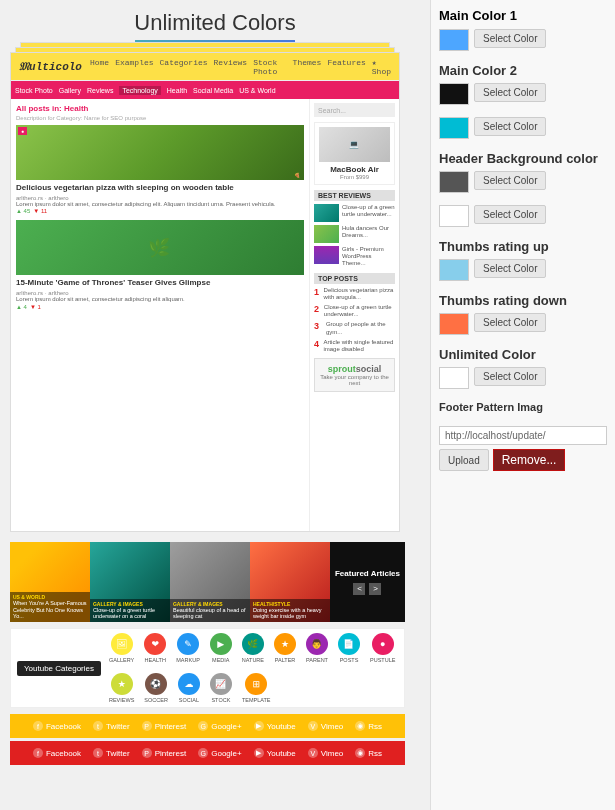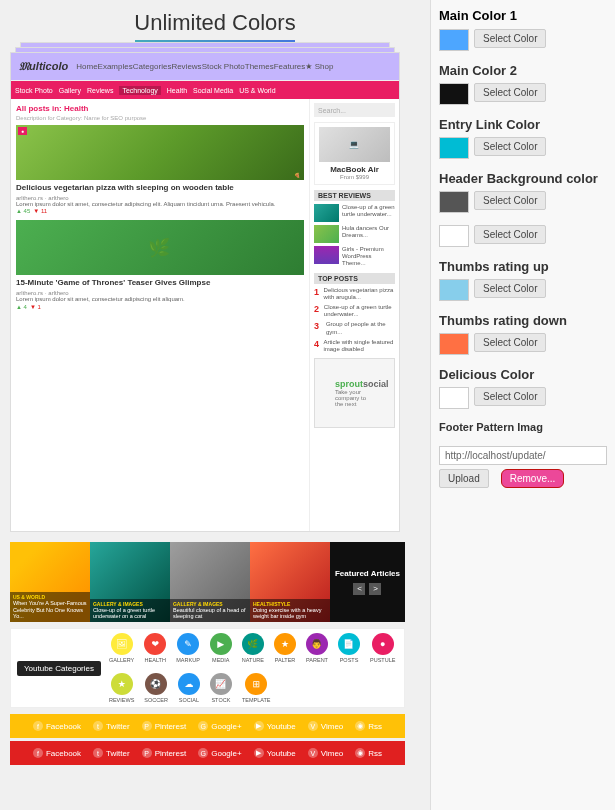--- a/index.html
+++ b/index.html
@@ -59,36 +59,38 @@
       z-index: 2;
     }
     .ss-layer-3 {
       top: -10px; left: 10px;
       width: 370px; height: 440px;
       z-index: 1;
     }
 
     
     .nav-top {
-      background: #c4b5fd;
+      background: #fde047;
       height: 28px;
       display: flex;
       align-items: center;
       padding: 0 8px;
       border-bottom: 1px solid #eee;
+      font-family: Liberation Mono, monospace;
     }
     .nav-logo {
       font-size: 11px;
       font-style: italic;
       font-weight: bold;
       color: #333;
       margin-right: 8px;
     }
     .nav-links {
       display: flex;
+      gap: 6px;
       font-size: 8px;
       color: #555;
     }
 
     .nav-red-bar {
       background: #e02020;
       height: 18px;
       display: flex;
       align-items: center;
       padding: 0 4px;
@@ -453,39 +455,39 @@
     .footer-url-input {
       width: 100%;
       border: 1px solid #ccc;
       padding: 3px 5px;
       font-size: 10px;
       color: #666;
       margin-bottom: 4px;
     }
     .footer-btn-row {
       display: flex;
-      gap: 12px;
+      gap: 4px;
     }
     .upload-btn {
       background: #e8e8e8;
       border: 1px solid #ccc;
       padding: 3px 8px;
       font-size: 10px;
       color: #444;
       cursor: pointer;
       border-radius: 2px;
     }
     .remove-btn {
-      background: #ec4899;
+      background: #7f1d1d;
       border: 1px solid #c01010;
       padding: 3px 8px;
-      font-size: 10px;
+      font-size: 12px;
       color: #fff;
       cursor: pointer;
-      border-radius: 6px;
+      border-radius: 0;
     }
     .sprout-logo {
       font-size: 9px;
       font-weight: bold;
       color: #4caf50;
     }
     .sprout-logo span {
       color: #333;
     }
     .sprout-tagline {
@@ -688,21 +690,21 @@
             <div class="top-post-item">
               <span class="top-post-num">3</span>
               <div class="top-post-text">Group of people at the gym...</div>
             </div>
             <div class="top-post-item">
               <span class="top-post-num">4</span>
               <div class="top-post-text">Article with single featured image disabled</div>
             </div>
           </div>
 
-          <div class="widget" style="background:#f5f5f5; border:1px solid #ddd; padding:20px; text-align:left; margin-top:5px;">
+          <div class="widget" style="background:#f5f5f5; border:1px solid #ddd; padding:5px; text-align:center; margin-top:5px;">
             <div class="sprout-logo">
               <span style="color:#4caf50;">sprout</span><span style="color:#666;">social</span>
             </div>
             <div class="sprout-tagline">Take your company to the next</div>
           </div>
         </div>
       </div>
     </div>
   </div>
 
@@ -911,21 +913,20 @@
 
   <div class="color-option">
     <span class="color-option-label">Main Color 2</span>
     <div class="color-btn-row">
       <div class="color-swatch black-swatch"></div>
       <button class="select-color-btn">Select Color</button>
     </div>
   </div>
 
   <div class="color-option">
-    <span class="color-option-label">Entry Link Color</span>
     <div class="color-btn-row">
       <div class="color-swatch cyan-swatch"></div>
       <button class="select-color-btn">Select Color</button>
     </div>
   </div>
 
   <div class="color-option">
     <span class="color-option-label">Header Background color</span>
     <div class="color-btn-row">
       <div class="color-swatch darkgrey-swatch"></div>
@@ -950,21 +951,21 @@
 
   <div class="color-option">
     <span class="color-option-label">Thumbs rating down</span>
     <div class="color-btn-row">
       <div class="color-swatch salmon-swatch"></div>
       <button class="select-color-btn">Select Color</button>
     </div>
   </div>
 
   <div class="color-option">
-    <span class="color-option-label">Delicious Color</span>
+    <span class="color-option-label">Unlimited Color</span>
     <div class="color-btn-row">
       <div class="color-swatch white-swatch"></div>
       <button class="select-color-btn">Select Color</button>
     </div>
   </div>
 
   <div class="footer-pattern-section">
     <span class="footer-pattern-label">Footer Pattern Imag</span>
     <input type="text" class="footer-url-input" value="http://localhost/update/" style="">
     <div class="footer-btn-row">

